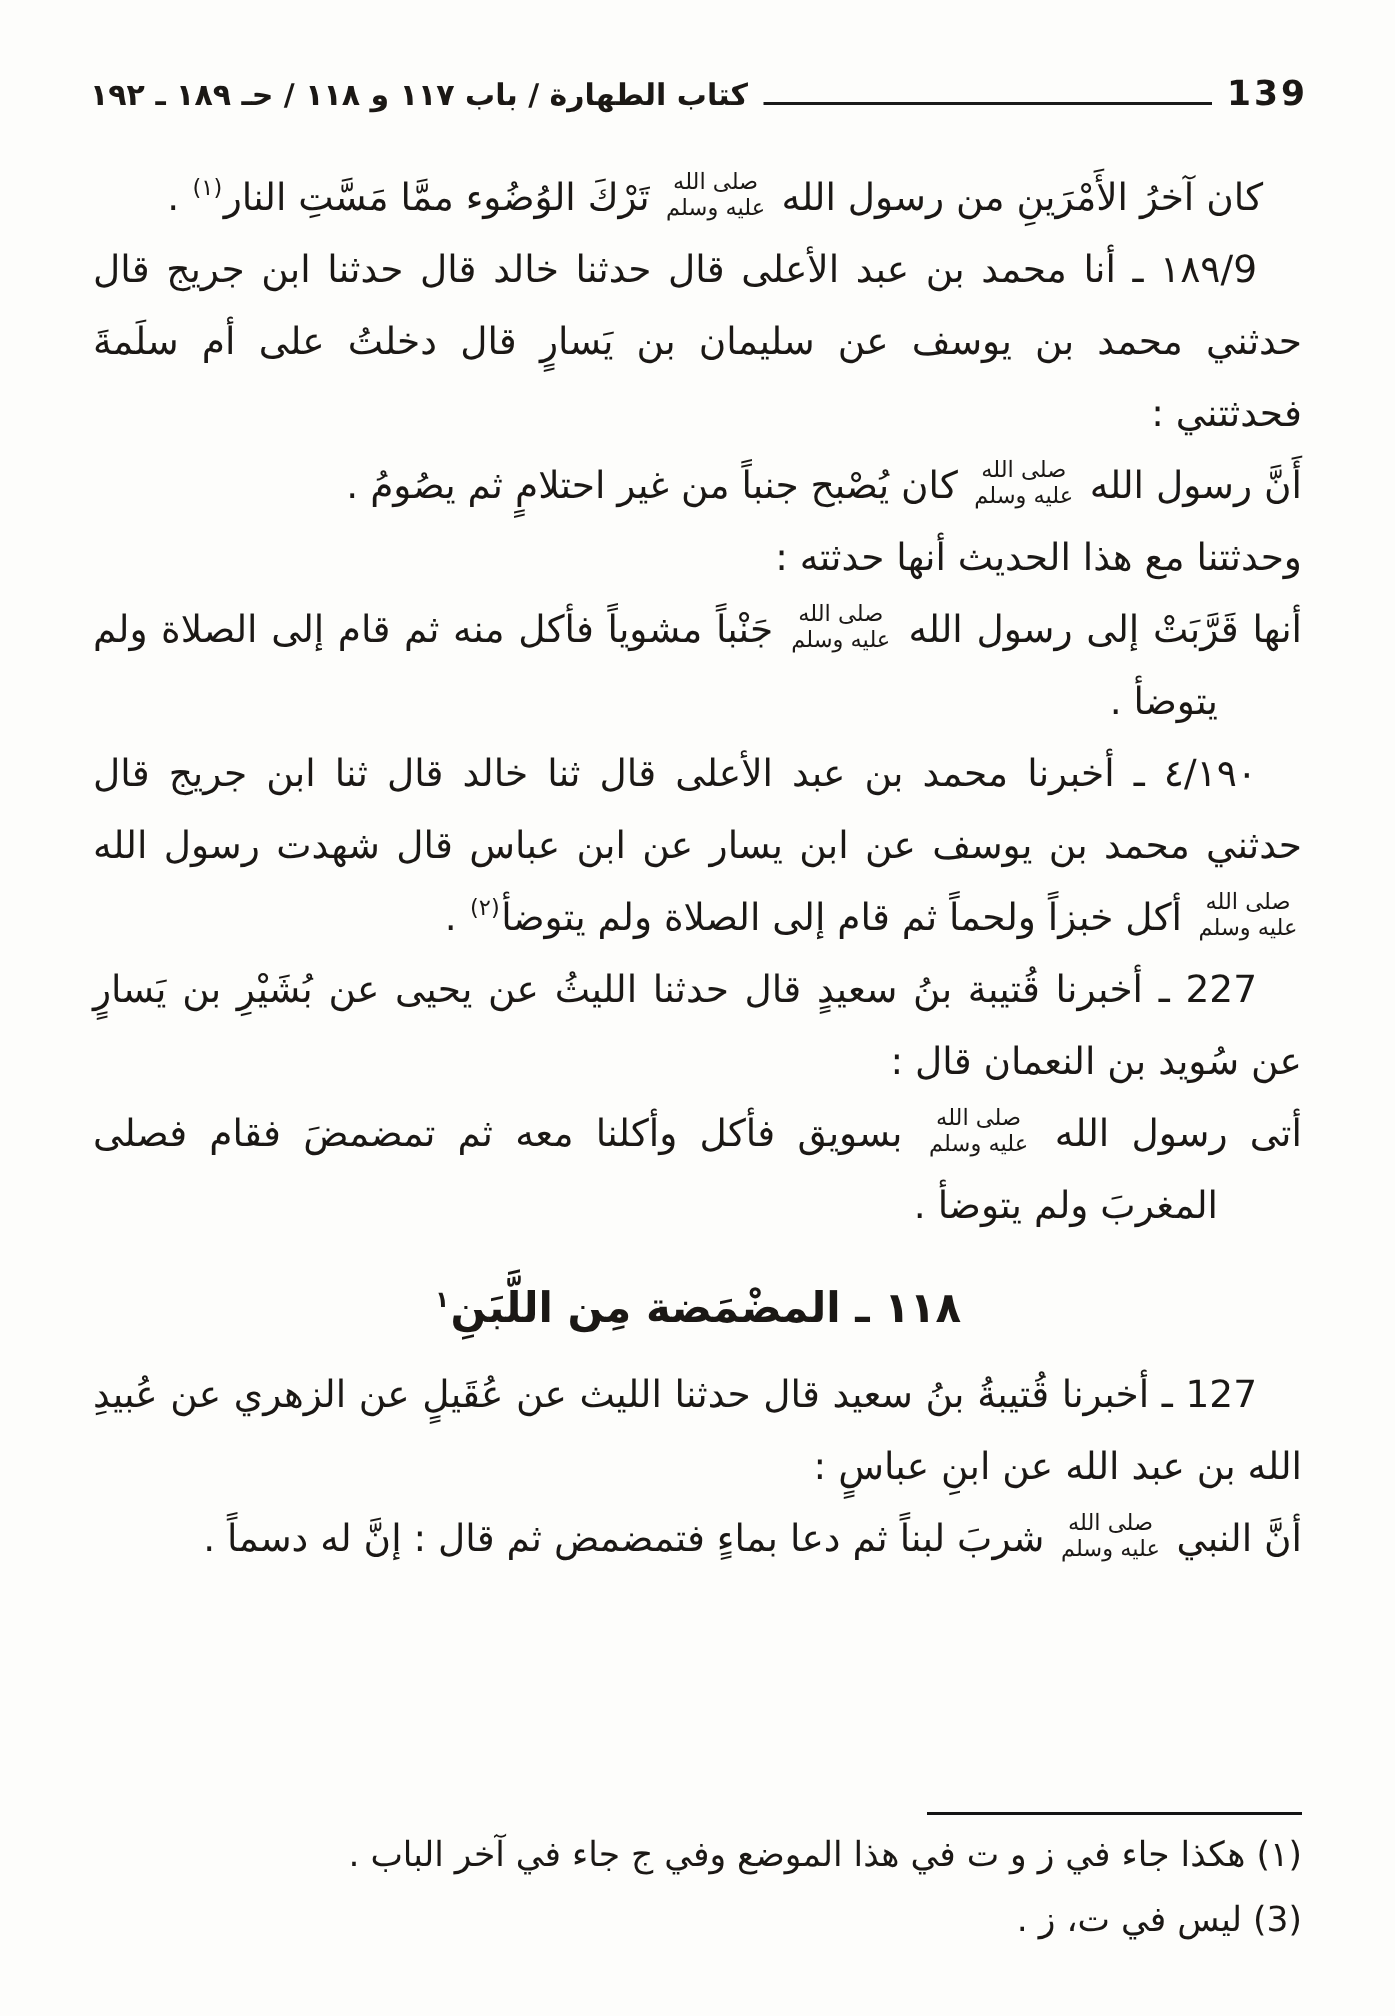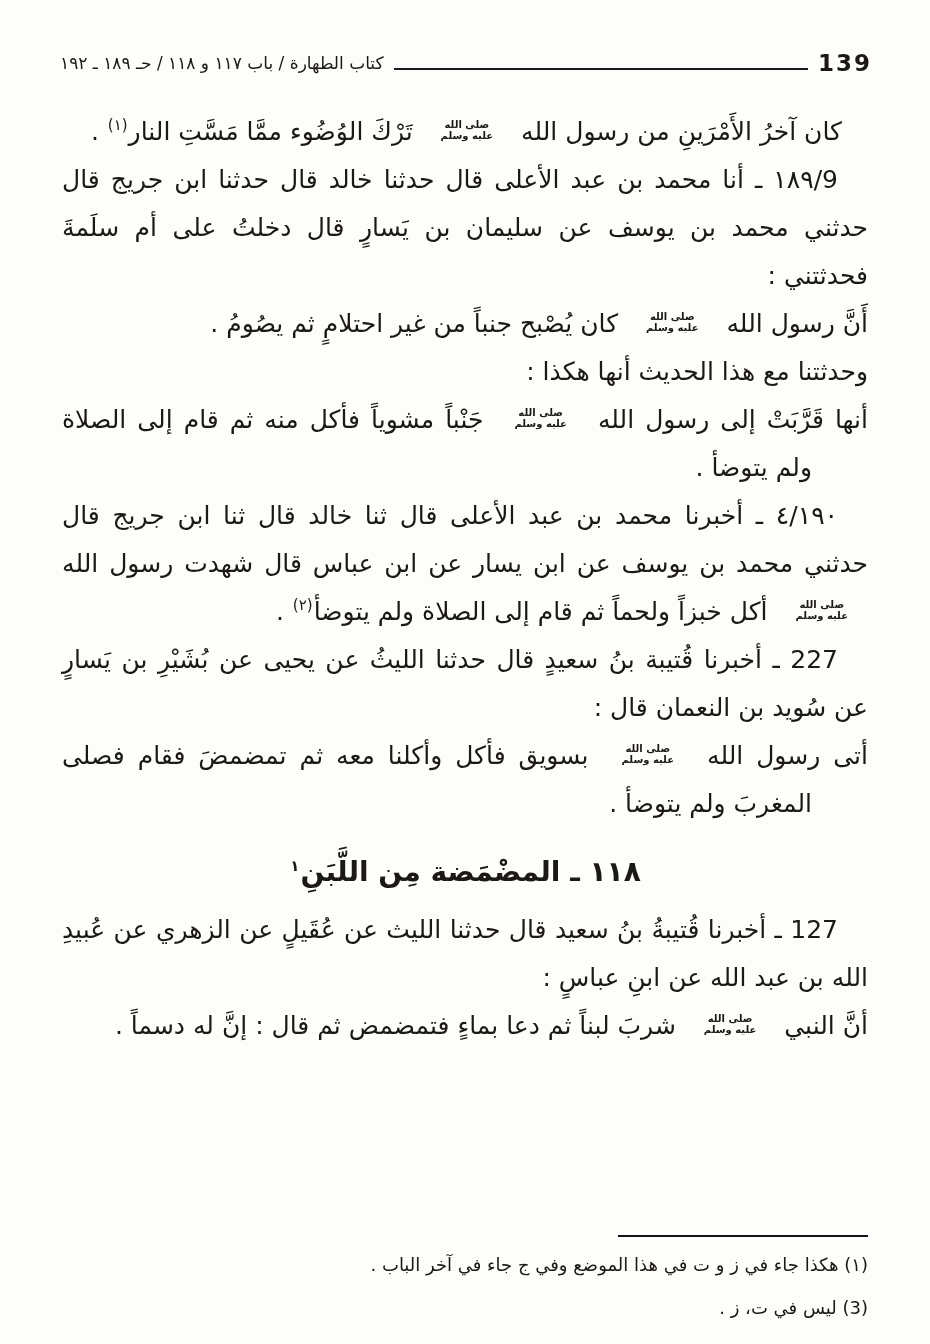--- a/index.html
+++ b/index.html
@@ -12,49 +12,49 @@
     direction:rtl;
     overflow:hidden;
   }
   
   .header{
     position:absolute;top:50px;right:58px;left:60px;
     display:flex;align-items:center;gap:10px;direction:rtl;
   }
   .page-num{font-weight:bold;font-size:23px;letter-spacing:2px;white-space:nowrap;}
   .header-rule{flex:1;height:0;border-top:2.2px solid #1a1a1a;margin-top:12px;}
-  .header-title{font-weight:normal;font-size:17px;white-space:nowrap;}
+  .header-title{font-weight:bold;font-size:20px;white-space:nowrap;}
   
   .body-text{
     position:absolute;top:108px;right:62px;left:62px;
     font-size:25px;line-height:48px;
     text-align:justify;
   }
   .body-text p{margin:0;}
   .opener{text-indent:26px;margin-bottom:22px;}
   .isnad{text-indent:30px;margin-top:10px;}
   .matn{padding-right:56px;text-indent:-56px;margin-top:6px;}
   .plain{margin-top:6px;}
   h2.chapter-heading{
     font-size:28px;font-weight:bold;text-align:center;
     margin:18px 0 8px;line-height:52px;
   }
   
   .saw{
     display:inline-flex;flex-direction:column;align-items:center;
-    font-size:10px;line-height:1.12;font-weight:bold;
-    vertical-align:middle;margin:0 20px;transform:translateY(-3px);
+    font-size:15px;line-height:1.12;font-weight:normal;
+    vertical-align:middle;margin:0 3px;transform:translateY(-3px);
     text-indent:0;
   }
   
   .fn-mark{font-size:15px;vertical-align:10px;line-height:0;margin:0 1px;font-weight:inherit;}
   
   .footnotes{
-    position:absolute;top:1235px;right:62px;left:62px;
-    font-size:18px;line-height:43px;text-align:right;direction:rtl;
+    position:absolute;top:1208px;right:62px;left:62px;
+    font-size:23px;line-height:43px;text-align:right;direction:rtl;
   }
   .fn-rule{width:250px;height:0;border-top:2.5px solid #141414;margin:0 0 6px auto;}
   .footnotes p{margin:0;}
 </style>
 </head>
 <body>
 
 <div class="page">
 
   <div class="header">
@@ -66,21 +66,21 @@
   <div class="body-text">
     <p class="opener">كان آخرُ الأَمْرَينِ من رسول الله <span class="saw">
           <span>صلى الله</span>
           <span>عليه وسلم</span>
         </span> تَرْكَ الوُضُوء ممَّا مَسَّتِ النار<sup class="fn-mark">(١)</sup> .</p>
     <p class="isnad">9/١٨٩ ـ أنا محمد بن عبد الأعلى قال حدثنا خالد قال حدثنا ابن جريج قال حدثني محمد بن يوسف عن سليمان بن يَسارٍ قال دخلتُ على أم سلَمةَ فحدثتني :</p>
     <p class="matn">أَنَّ رسول الله <span class="saw">
           <span>صلى الله</span>
           <span>عليه وسلم</span>
         </span> كان يُصْبح جنباً من غير احتلامٍ ثم يصُومُ .</p>
-    <p class="plain">وحدثتنا مع هذا الحديث أنها هكذا :</p>
+    <p class="plain">وحدثتنا مع هذا الحديث أنها حدثته :</p>
     <p class="matn">أنها قَرَّبَتْ إلى رسول الله <span class="saw">
           <span>صلى الله</span>
           <span>عليه وسلم</span>
         </span> جَنْباً مشوياً فأكل منه ثم قام إلى الصلاة ولم يتوضأ .</p>
     <p class="isnad">٤/١٩٠ ـ أخبرنا محمد بن عبد الأعلى قال ثنا خالد قال ثنا ابن جريج قال حدثني محمد بن يوسف عن ابن يسار عن ابن عباس قال شهدت رسول الله <span class="saw">
           <span>صلى الله</span>
           <span>عليه وسلم</span>
         </span> أكل خبزاً ولحماً ثم قام إلى الصلاة ولم يتوضأ<sup class="fn-mark">(٢)</sup> .</p>
     <p class="isnad">227 ـ أخبرنا قُتيبة بنُ سعيدٍ قال حدثنا الليثُ عن يحيى عن بُشَيْرِ بن يَسارٍ عن سُويد بن النعمان قال :</p>
     <p class="matn">أتى رسول الله <span class="saw">

